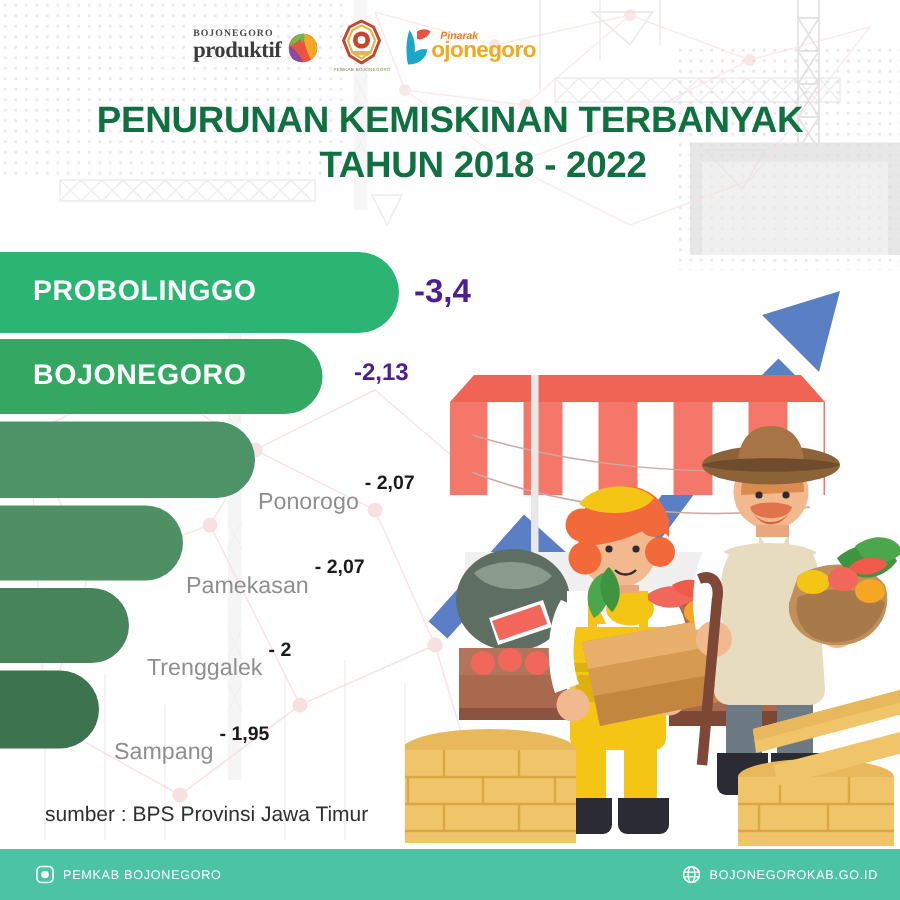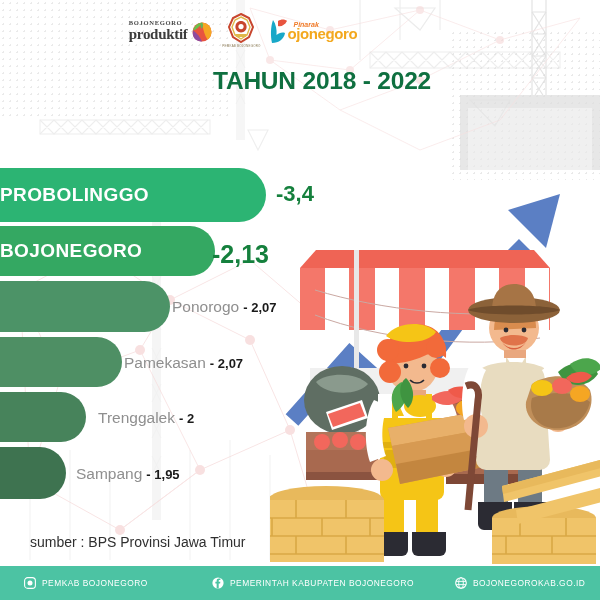--- a/index.html
+++ b/index.html
@@ -46,25 +46,25 @@
   .title{position:absolute;top:66px;left:0;width:600px;text-align:center;
          color:#0f7040;font-weight:bold;font-size:24.5px;line-height:30px;
          letter-spacing:-.2px;}
   .title .l2{display:block;margin-left:44px;}
 
   
   .bars{position:absolute;left:0;top:0;width:600px;height:600px;}
   .bar{position:absolute;left:0;display:flex;align-items:center;}
   .bar .shape{position:absolute;left:0;top:0;height:100%;}
   .bar .inlabel{position:relative;color:#ffffff;font-weight:bold;font-size:19px;
-                letter-spacing:.4px;}
+                letter-spacing:.4px;padding-left:22px;}
   .row-out{position:absolute;display:flex;align-items:center;white-space:nowrap;}
-  .row-out .name{color:#8f8f8f;font-size:15.5px;}
+  .row-out .name{color:#8f8f8f;font-size:15.5px;margin-top:28px;}
   .row-out .val{color:#1a1a1a;font-size:13px;font-weight:bold;margin-left:4px;}
-  .valbig{position:absolute;color:#15803d;font-weight:bold;white-space:nowrap;}
+  .valbig{position:absolute;color:#4c1d95;font-weight:bold;white-space:nowrap;}
 
   
   .source{position:absolute;left:30px;top:534px;color:#2f2f2f;font-size:14px;}
 
   
   .illus{position:absolute;right:0;top:150px;width:330px;height:420px;}
 
   
   .footer{position:absolute;left:0;bottom:0;width:600px;height:34px;
           background:#4cc3a3;display:flex;align-items:center;}
@@ -212,20 +212,21 @@
         <path d="M9 3 C12 1 16 1 18 3 C16 7 12 9 9 8Z" fill="#e8543f"></path>
       </svg>
       <div class="pin-col">
         <div class="pin-top">Pinarak</div>
         <div class="pin-main">ojonegoro</div>
       </div>
     </div>
   </div>
 
   <div class="title">
+    <span>PENURUNAN KEMISKINAN TERBANYAK</span>
     <span class="l2">TAHUN 2018 - 2022</span>
   </div>
 
   <svg class="illus" viewBox="0 0 330 420">
 
     <g>
       <path d="M22 270 L80 205 L130 250 L215 135 L255 95" stroke="#5b7fc4" stroke-width="17" fill="none" stroke-linejoin="miter"></path>
       <path d="M238 60 L290 44 L276 98 Z" fill="#5b7fc4"></path>
     </g>
 
@@ -393,21 +394,21 @@
     <div class="bar" style="top:168px;height:54px;width:266px;">
       <div class="shape" style="width:266px;background:#2cb473;border-radius:0 70px 70px 0;"></div>
       <div class="inlabel">PROBOLINGGO</div>
     </div>
     <div class="valbig" style="left:276px;top:181px;font-size:22px;">-3,4</div>
 
     <div class="bar" style="top:226px;height:50px;width:215px;">
       <div class="shape" style="width:215px;background:#34a862;border-radius:0 65px 65px 0;"></div>
       <div class="inlabel">BOJONEGORO</div>
     </div>
-    <div class="valbig" style="left:212px;top:240px;font-size:25px;">-2,13</div>
+    <div class="valbig" style="left:236px;top:240px;font-size:16px;">-2,13</div>
 
     <div class="bar" style="top:281px;height:51px;width:170px;">
       <div class="shape" style="width:170px;background:#4c9367;border-radius:0 62px 62px 0;"></div>
     </div>
     <div class="row-out" style="left:172px;top:298px;">
       <span class="name">Ponorogo</span>
       <span class="val">- 2,07</span>
     </div>
 
     <div class="bar" style="top:337px;height:50px;width:122px;">
@@ -438,27 +439,20 @@
   <div class="source">sumber : BPS Provinsi Jawa Timur</div>
 
   <div class="footer">
     <div class="fitem f1">
       <svg class="fico" viewBox="0 0 12 12">
         <rect x="0.6" y="0.6" width="10.8" height="10.8" rx="3.2" fill="none" stroke="#ffffff" stroke-width="1.1"></rect>
         <circle cx="6" cy="6" r="2.5" fill="#ffffff"></circle>
       </svg>
       <span>PEMKAB BOJONEGORO</span>
     </div>
-    <div class="fitem f2">
-      <svg class="fico" viewBox="0 0 12 12">
-        <circle cx="6" cy="6" r="5.6" fill="#ffffff"></circle>
-        <path d="M6.7 11.2 V6.4 H8.1 l.25 -1.7 H6.7 V3.8 c0 -.5 .15 -.8 .85 -.8 H8.4 V1.45 C8.2 1.42 7.6 1.4 6.95 1.4 c-1.4 0 -2.3 .85 -2.3 2.3 V4.7 H3.35 l0 1.7 H4.65 V11.2Z" fill="#4cc3a3"></path>
-      </svg>
-      <span>PEMERINTAH KABUPATEN BOJONEGORO</span>
-    </div>
     <div class="fitem f3">
       <svg class="fico" viewBox="0 0 12 12">
         <circle cx="6" cy="6" r="5.3" fill="none" stroke="#ffffff" stroke-width="1.1"></circle>
         <ellipse cx="6" cy="6" rx="2.3" ry="5.3" fill="none" stroke="#ffffff" stroke-width=".9"></ellipse>
         <path d="M1 4.4 H11 M1 7.6 H11" stroke="#ffffff" stroke-width=".9"></path>
       </svg>
       <span>BOJONEGOROKAB.GO.ID</span>
     </div>
   </div>
 

